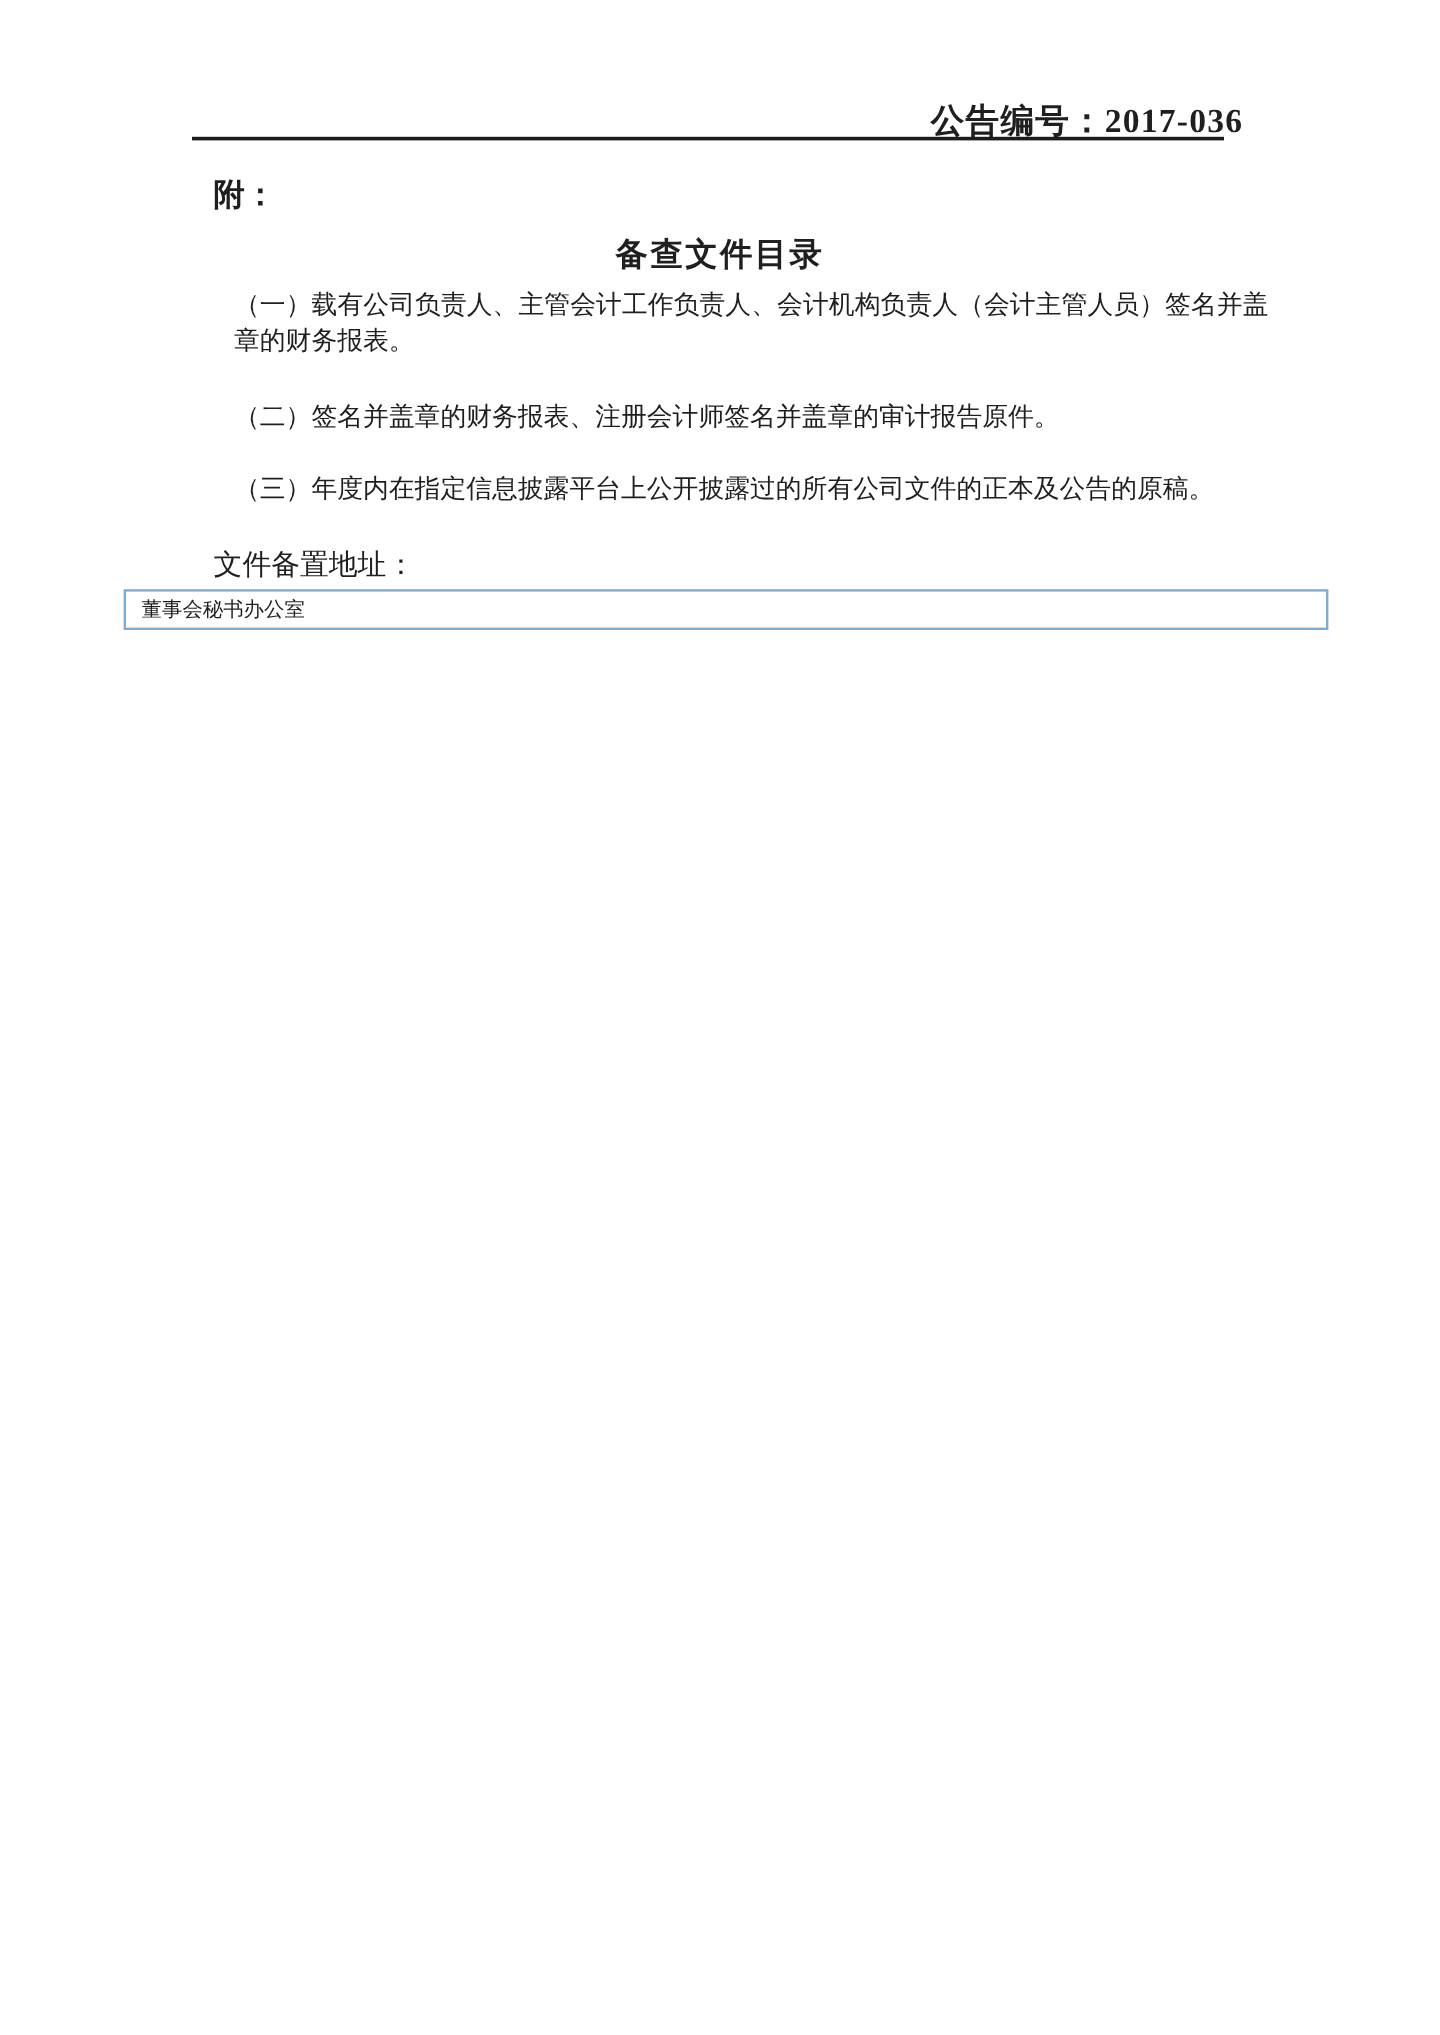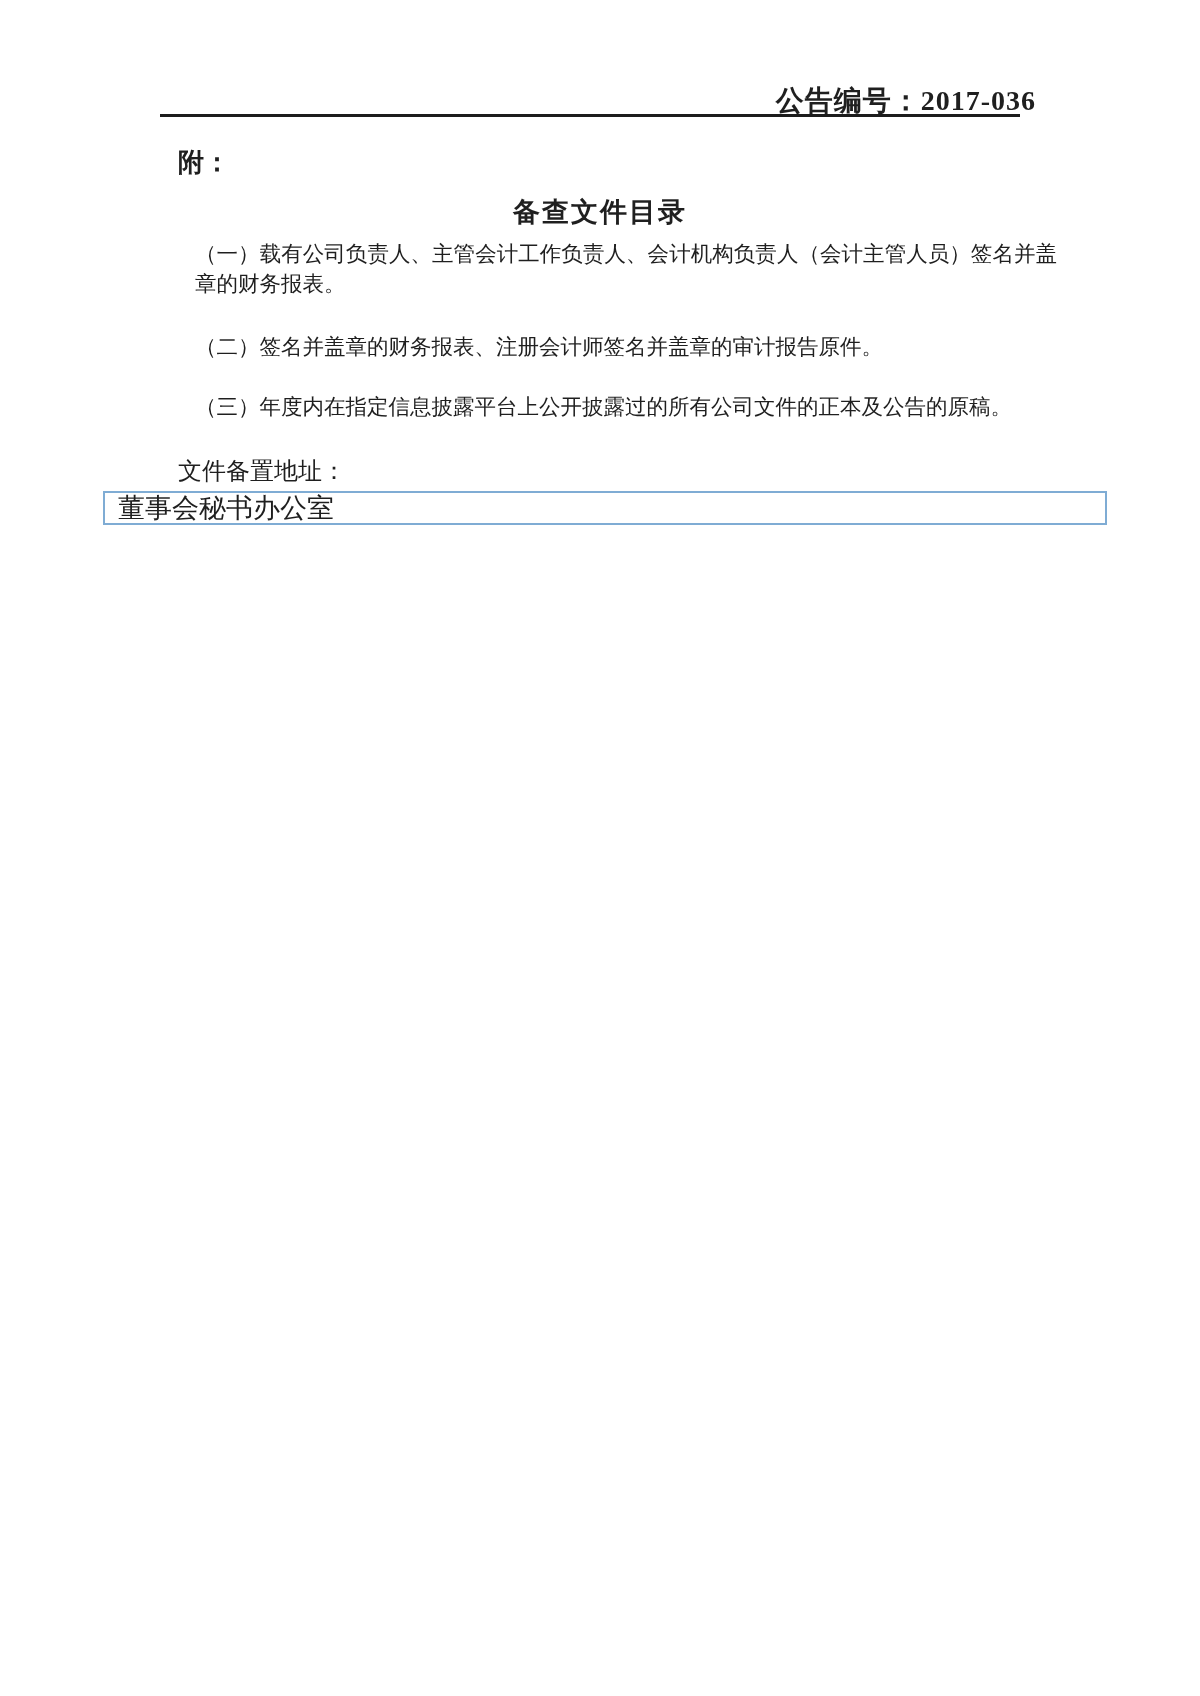--- a/index.html
+++ b/index.html
@@ -78,21 +78,21 @@
     line-height: 26px;
   }
   .address-box {
     position: absolute;
     top: 491px;
     left: 103px;
     width: 987px;
     height: 30px;
     border: 2px solid #7FACD4;
     background: #ffffff;
-    font-size: 27px;
+    font-size: 17px;
     line-height: 30px;
     padding-left: 13px;
     white-space: nowrap;
     overflow: hidden;
   }
 </style>
 </head>
 <body>
 
 <div class="page">

